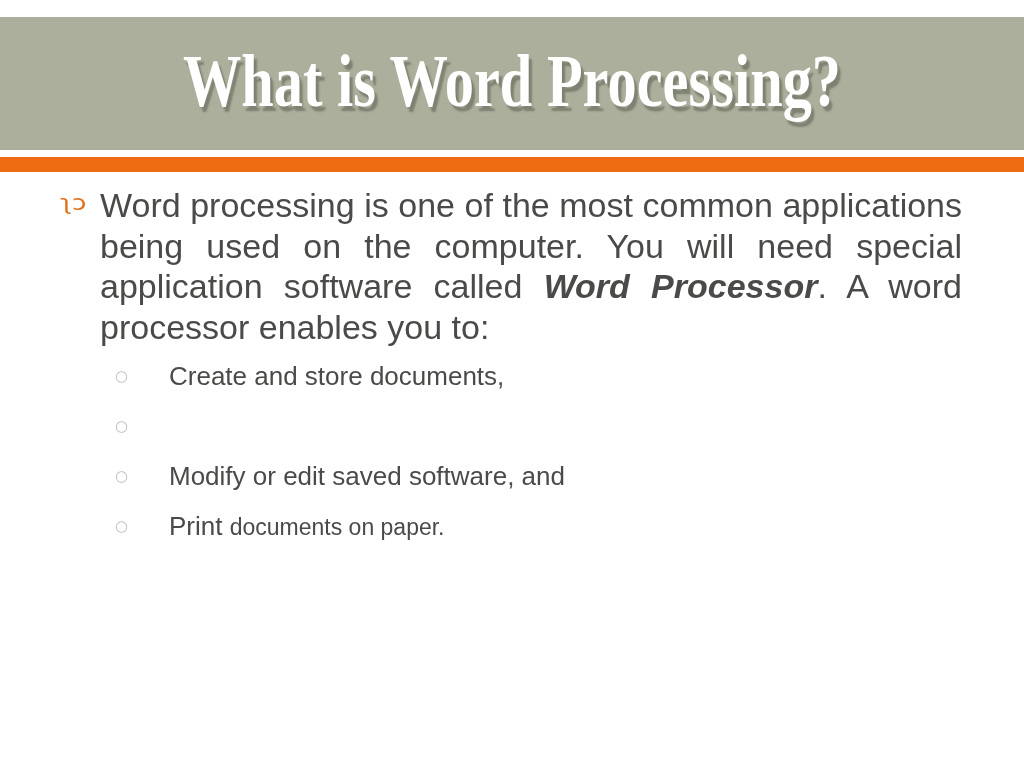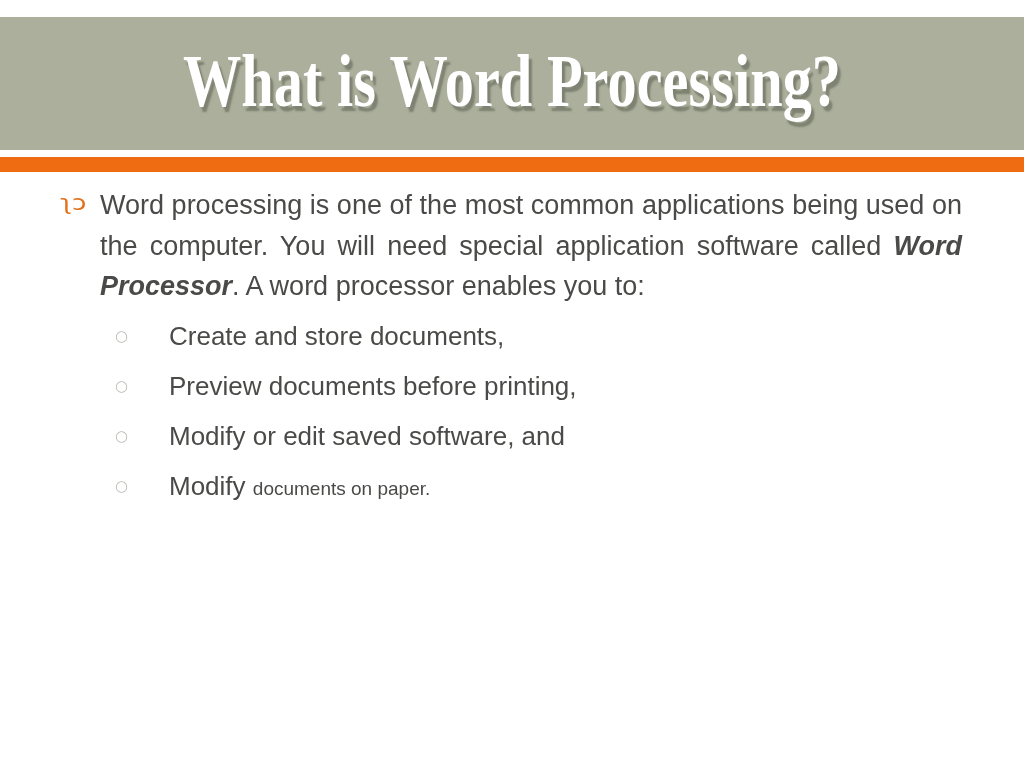--- a/index.html
+++ b/index.html
@@ -89,21 +89,21 @@
     width: 32px;
     font-family: "DejaVu Sans", sans-serif;
     font-size: 21px;
     line-height: 1;
     color: #e0701b;
     transform: scaleX(1.25);
     transform-origin: 0 50%;
   }
   .l1-text {
     font-family: "Liberation Sans", sans-serif;
-    font-size: 27px;
+    font-size: 34px;
     line-height: 40.6px;
     color: #4a4a48;
     text-align: justify;
     text-justify: inter-word;
   }
   .l1-text .emph {
     font-weight: bold;
     font-style: italic;
   }
 
@@ -126,21 +126,21 @@
   }
   .l2-text {
     font-family: "Liberation Sans", sans-serif;
     font-size: 26px;
     line-height: 34px;
     color: #4a4a48;
     white-space: nowrap;
     margin-left: 24px;
   }
   .l2-text .small {
-    font-size: 19px;
+    font-size: 23px;
   }
 </style>
 </head>
 <body>
 
 <div class="slide">
 
   <div class="title-band">
     <div class="title-text">What is Word Processing?</div>
   </div>
@@ -158,30 +158,29 @@
 
     <div class="level2">
 
       <div class="level2-row">
         <span class="l2-bullet">○</span>
         <div class="l2-text"><span>Create and store documents,</span><span class="small"></span></div>
       </div>
 
       <div class="level2-row">
         <span class="l2-bullet">○</span>
-        <div class="l2-text"><span>Preview documents before printing,</span><span class="small"></span></div>
       </div>
 
       <div class="level2-row">
         <span class="l2-bullet">○</span>
         <div class="l2-text"><span>Modify or edit saved software, and</span><span class="small"></span></div>
       </div>
 
       <div class="level2-row">
         <span class="l2-bullet">○</span>
-        <div class="l2-text"><span>Modify </span><span class="small">documents on paper.</span></div>
+        <div class="l2-text"><span>Print </span><span class="small">documents on paper.</span></div>
       </div>
 
     </div>
 
   </div>
 
 </div>
 
 </body></html>

